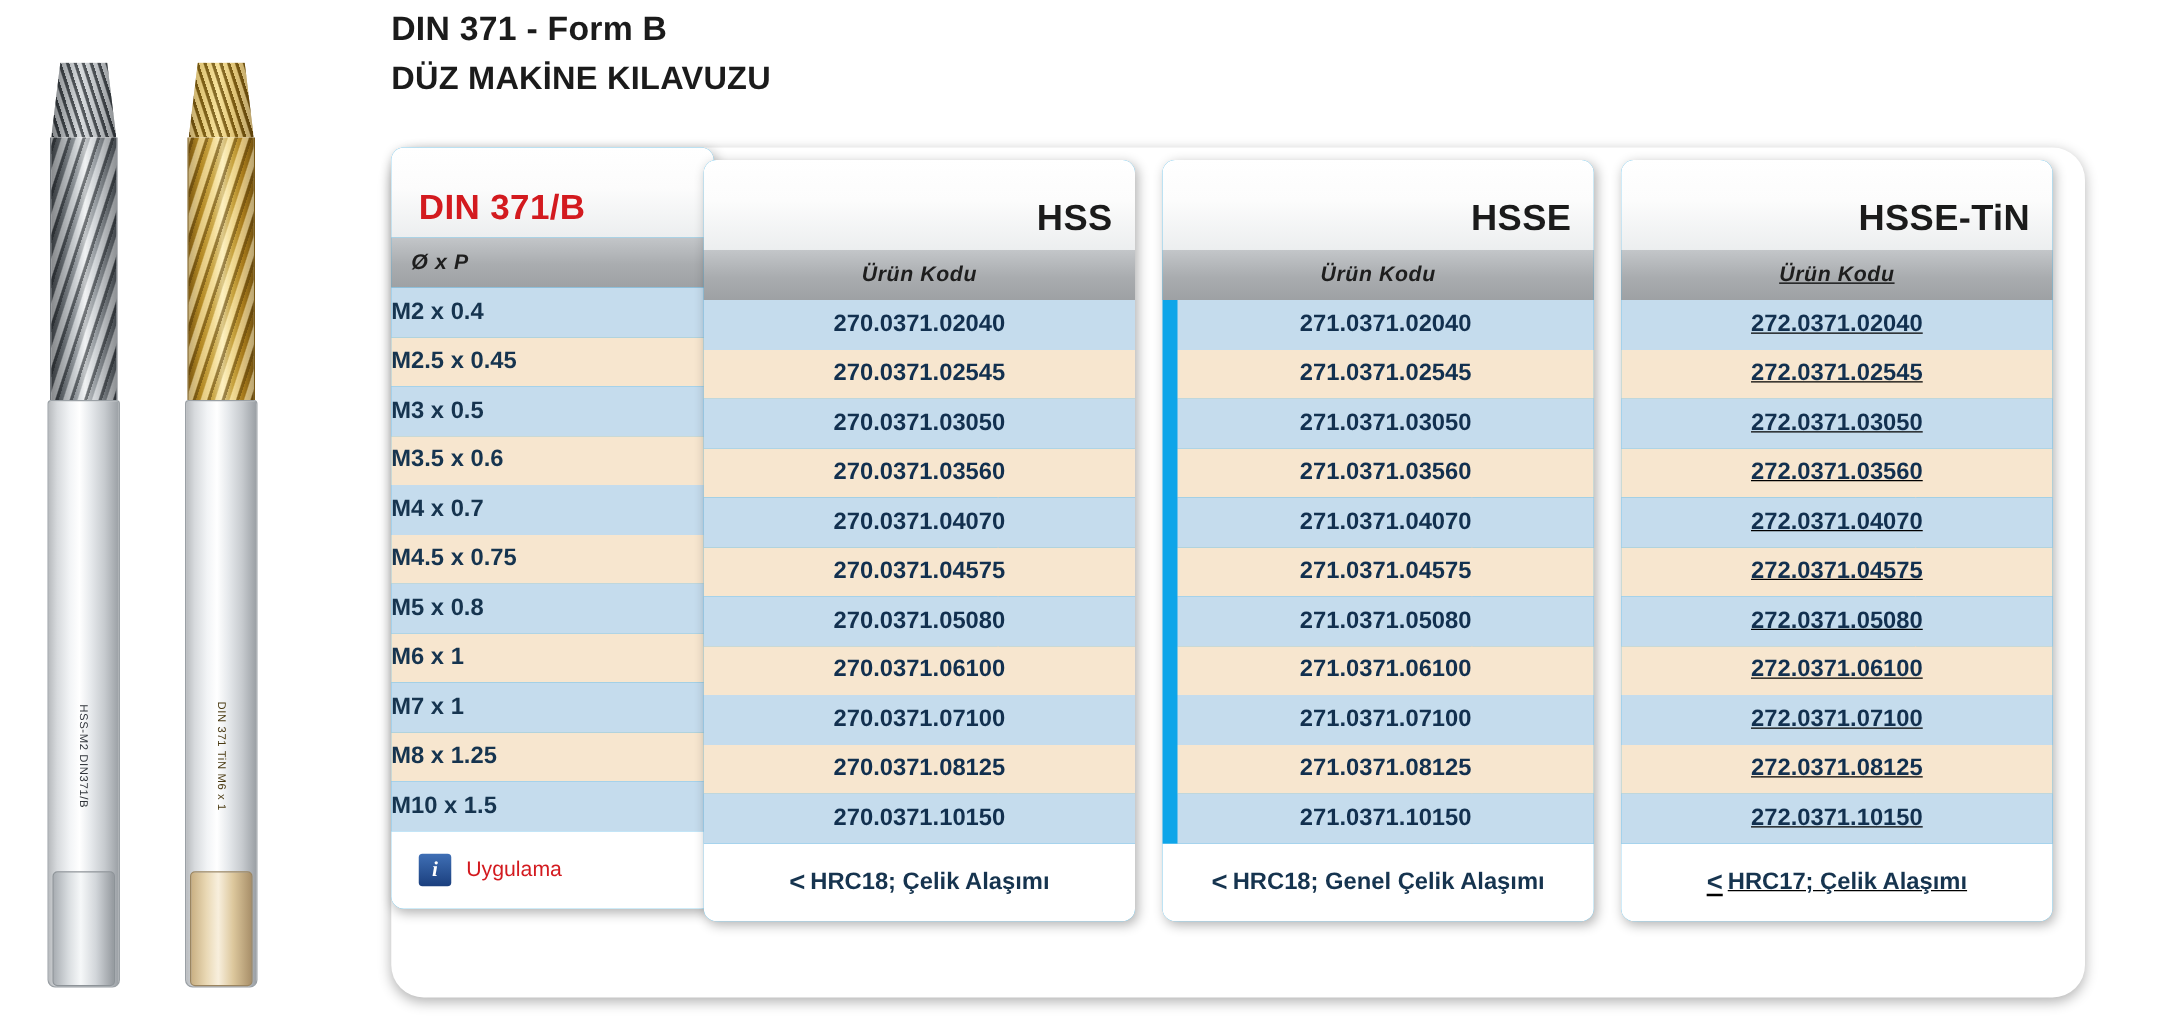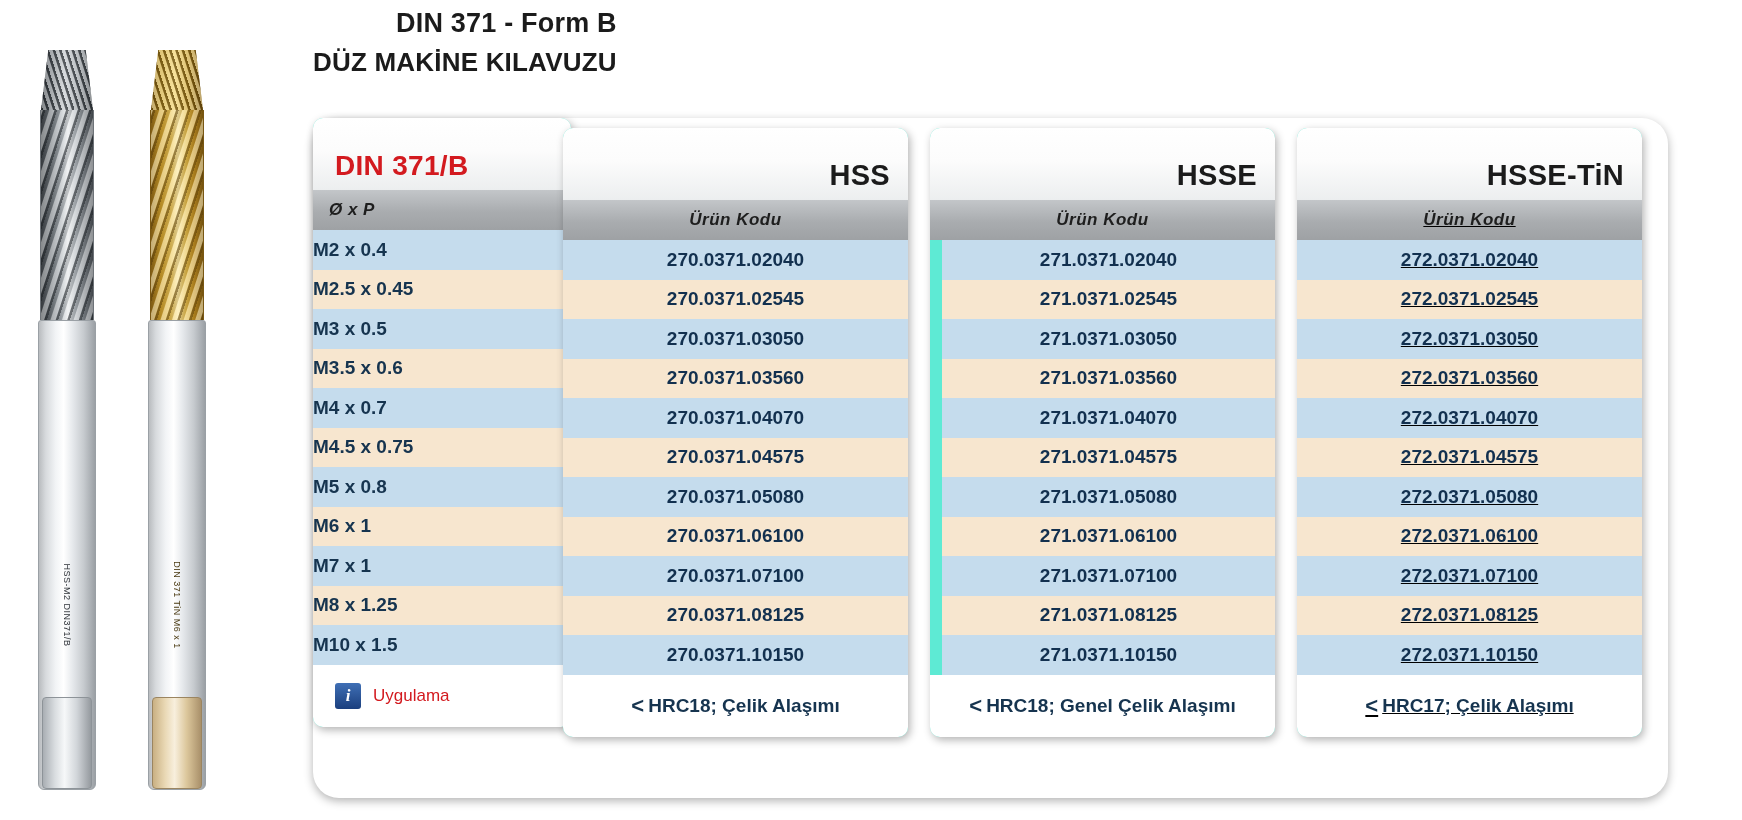--- a/index.html
+++ b/index.html
@@ -175,21 +175,20 @@
       rgba(70,48,4,0.6) 0px, rgba(70,48,4,0.6) 2px,
       rgba(255,248,216,0.45) 3px, rgba(255,248,216,0.45) 6px);
   }
   #tap2 .tap-label { bottom: 180px; color: #4a3a12; }
 
   
   #titles {
     position: absolute;
     left: 313px;
     top: 8px;
-    text-align: right;
   }
   #title-main {
     font-size: 27px;
     font-weight: bold;
     color: #1b1b1b;
     letter-spacing: 0.2px;
     margin: 0 0 8px 0;
   }
   #title-sub {
     font-size: 26px;
@@ -207,21 +206,21 @@
     width: 1355px;
     height: 680px;
     background: #ffffff;
     border-radius: 26px;
     box-shadow: 0 3px 10px rgba(0,0,0,0.30);
   }
 
   
   .panel {
     position: absolute;
-    background: #5eead4;
+    background: #0ea5e9;
     border-radius: 10px;
     text-align: right;
   }
   .panel-head {
     height: 72px;
     background: linear-gradient(to bottom, #ffffff 0%, #fcfcfc 45%, #eceeef 100%);
     border-radius: 10px 10px 0 0;
     position: relative;
   }
   .panel-head-title {

